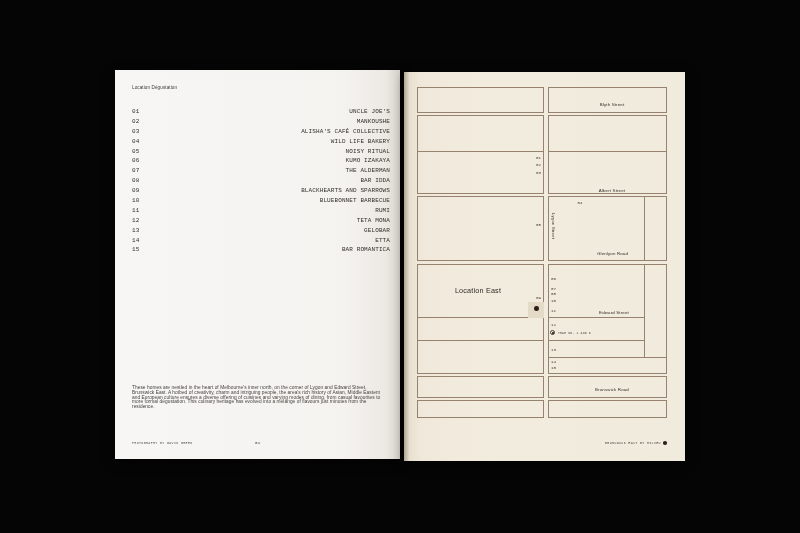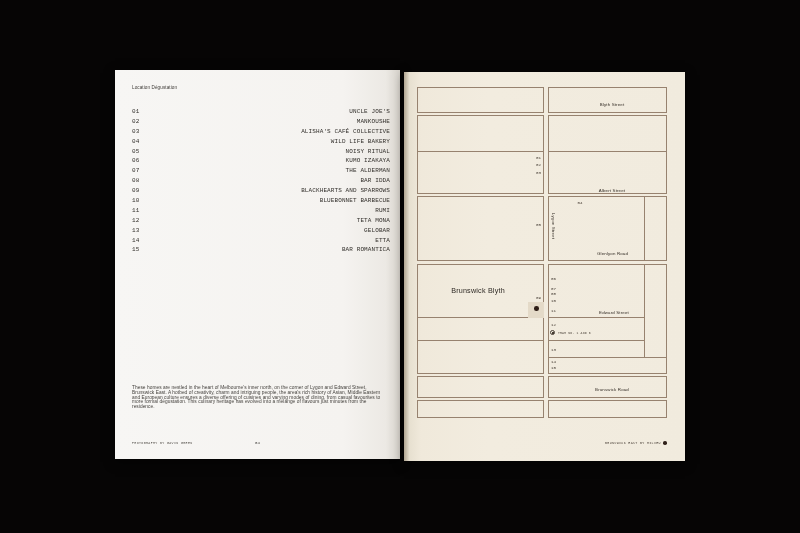--- a/index.html
+++ b/index.html
@@ -228,21 +228,21 @@
         <div class="ln" style="left: 249px; top: 313px; width: 1px; height: 18px;"></div>
       </div>
 
     <span class="street-label" style="left:195px;top:16.5px;">Blyth Street</span>
     <span class="street-label" style="left:195px;top:103px;">Albert Street</span>
     <span class="street-label-v" style="left:133.5px;top:126px;">Lygon Street</span>
     <span class="street-label" style="left:195.5px;top:165.5px;">Glenlyon Road</span>
     <span class="street-label" style="left:197px;top:225px;">Edward Street</span>
     <span class="street-label" style="left:195px;top:301.5px;">Brunswick Road</span>
 
-    <span class="area-label" style="left:61px;top:203px;">Brunswick Blyth</span>
+    <span class="area-label" style="left:61px;top:203px;">Location East</span>
 
     <span class="map-num" style="right:126px;top:69px;">01</span>
     <span class="map-num" style="right:126px;top:76.3px;">02</span>
     <span class="map-num" style="right:126px;top:83.5px;">03</span>
     <span class="map-num" style="left:160.5px;top:113.5px;">04</span>
     <span class="map-num" style="right:126px;top:136px;">05</span>
     <span class="map-num" style="left:134px;top:189.8px;">06</span>
     <span class="map-num" style="left:134px;top:199.5px;">07</span>
     <span class="map-num" style="left:134px;top:204.8px;">08</span>
     <span class="map-num" style="right:126px;top:208.8px;">09</span>

